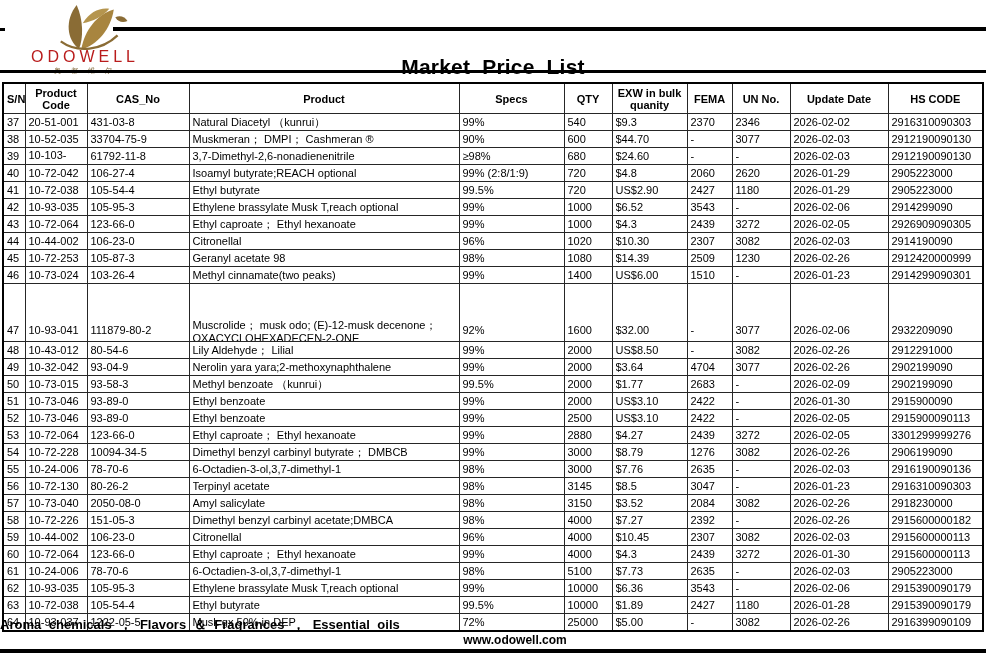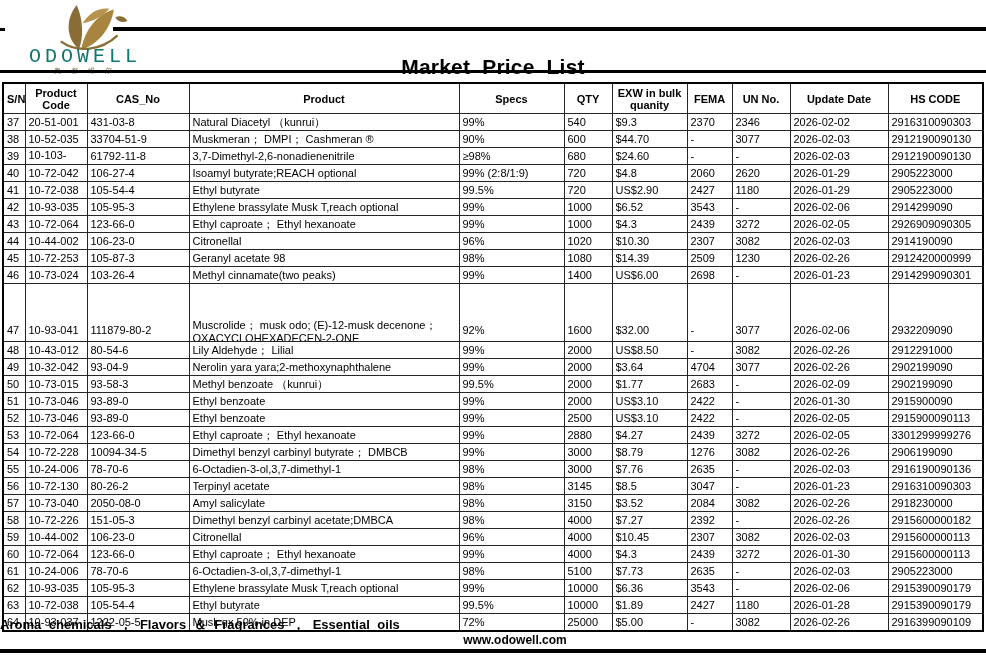--- a/index.html
+++ b/index.html
@@ -3,21 +3,21 @@
 <meta charset="utf-8">
 <style>
   html,body{margin:0;padding:0;}
   body{
     width:986px;height:655px;position:relative;background:#ffffff;
     font-family:"Liberation Sans",sans-serif;color:#000;overflow:hidden;
   }
   
   .brand{position:absolute;top:2px;left:10px;width:150px;text-align:center;}
   .brand svg{display:block;margin:0 auto;}
-  .brand-name{font-size:20px;letter-spacing:4px;color:#0f766e;line-height:16px;margin-top:-3px;font-family:Liberation Mono, monospace;}
+  .brand-name{font-size:16px;letter-spacing:4px;color:#b91c1c;line-height:16px;margin-top:-3px;}
   .brand-sub{font-size:7px;letter-spacing:4px;color:#7d6434;line-height:9px;margin-top:1px;white-space:nowrap;}
   .top-rule{position:absolute;top:27px;left:113px;right:0;height:4px;background:#000;}
   .top-tick{position:absolute;top:28px;left:0;width:5px;height:3px;background:#000;}
   .page-title{position:absolute;top:45px;left:0;right:0;text-align:center;
     font-size:21px;font-weight:bold;word-spacing:6px;letter-spacing:.2px;margin-top:10px;}
   .title-rule{position:absolute;top:70px;left:0;width:986px;height:3px;background:#000;}
 
   
   table{position:absolute;top:82px;left:2px;width:982px;border-collapse:collapse;
         table-layout:fixed;border:2px solid #000;}
@@ -122,21 +122,21 @@
         </td>
       </tr>
       <tr>
         <td>
           <div class="cw">38</div>
         </td>
         <td>
           <div class="cw">10-52-035</div>
         </td>
         <td>
-          <div class="cw">33704-51-9</div>
+          <div class="cw">33704-75-9</div>
         </td>
         <td>
           <div class="cw">Muskmeran； DMPI； Cashmeran ®</div>
         </td>
         <td>
           <div class="cw">90%</div>
         </td>
         <td>
           <div class="cw">600</div>
         </td>
@@ -417,21 +417,21 @@
         <td>
           <div class="cw">99%</div>
         </td>
         <td>
           <div class="cw">1400</div>
         </td>
         <td>
           <div class="cw">US$6.00</div>
         </td>
         <td>
-          <div class="cw">2698</div>
+          <div class="cw">1510</div>
         </td>
         <td>
           <div class="cw">-</div>
         </td>
         <td>
           <div class="cw">2026-01-23</div>
         </td>
         <td>
           <div class="cw">2914299090301</div>
         </td>

